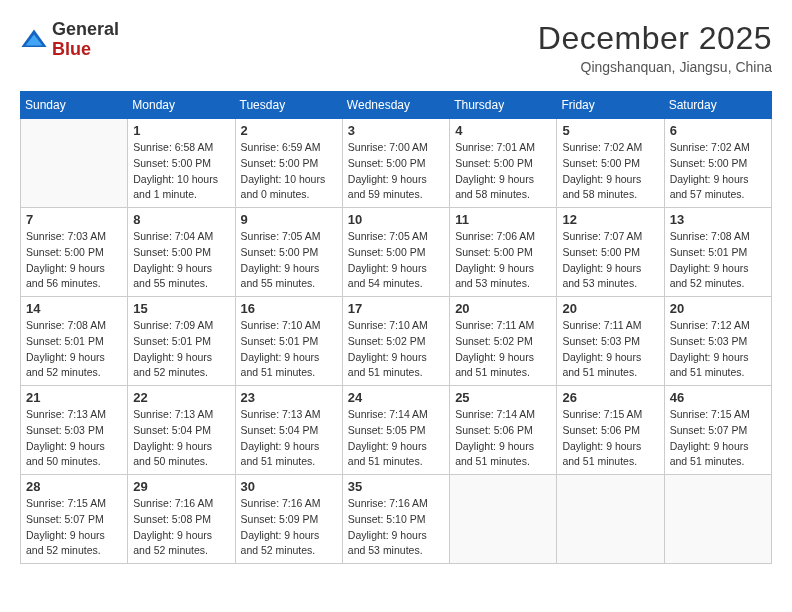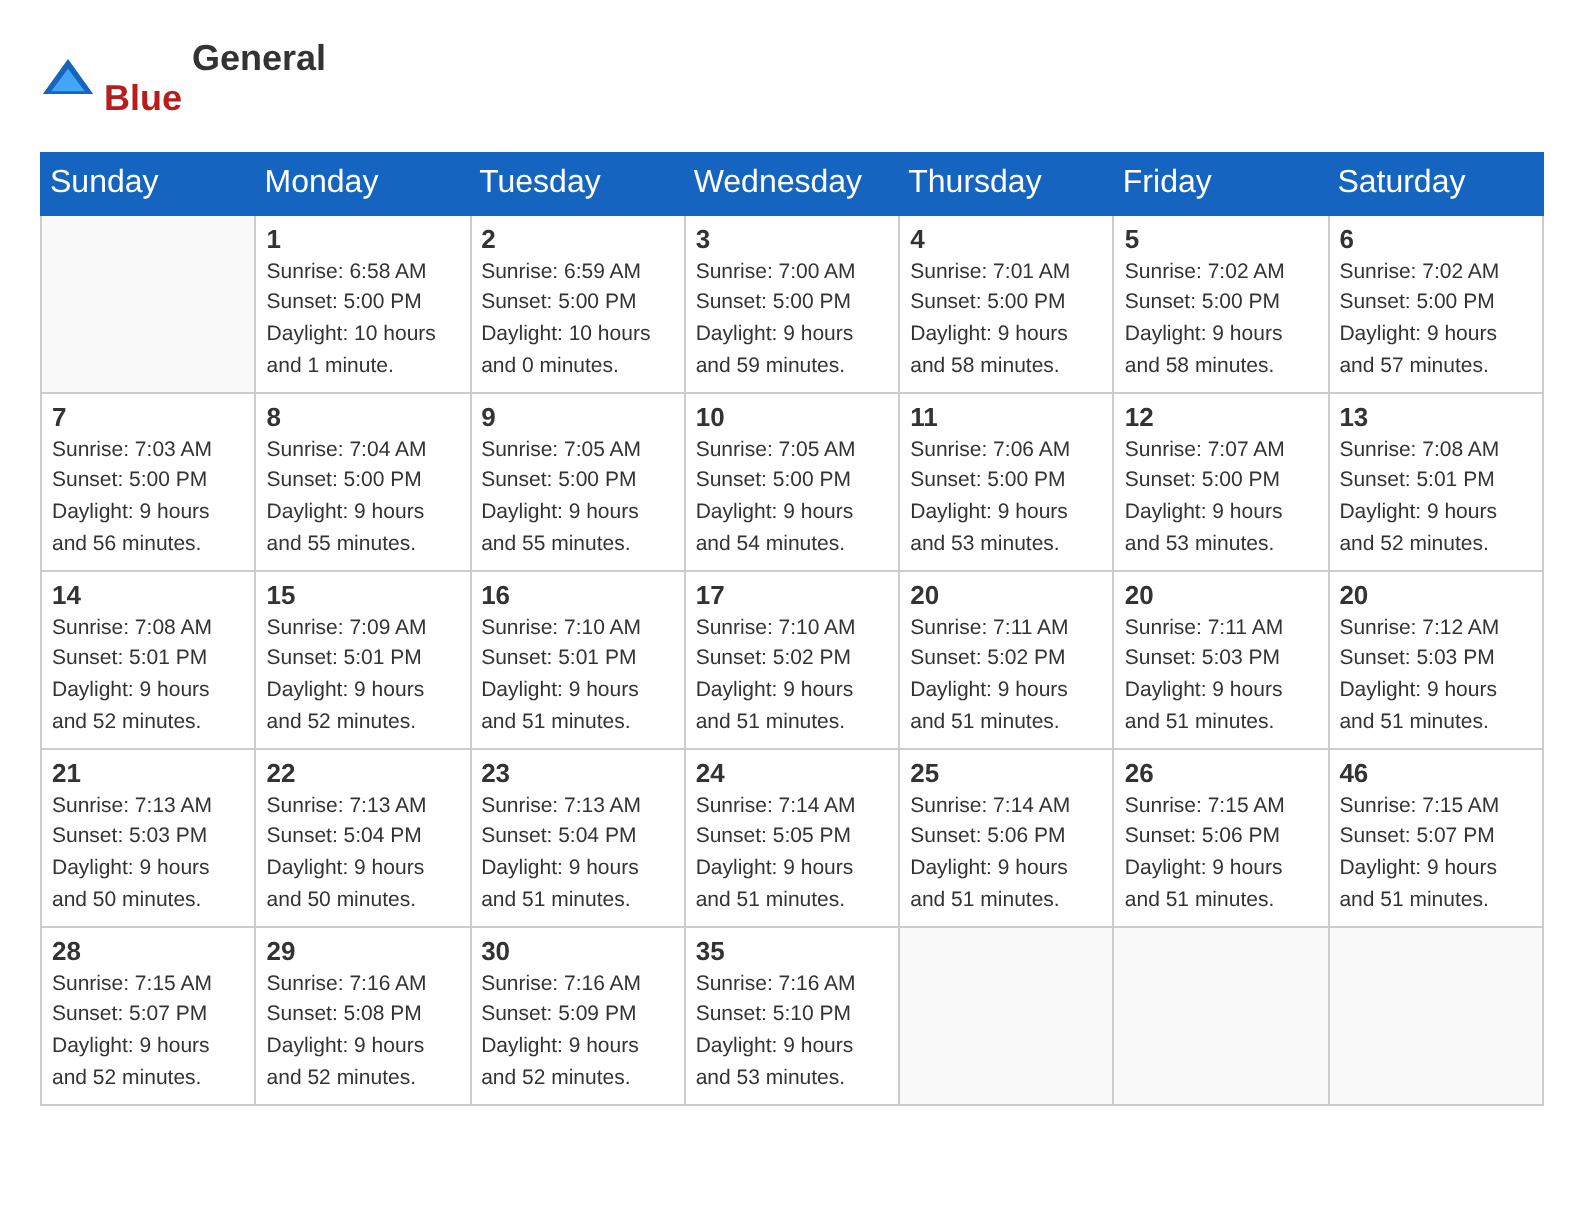--- a/index.html
+++ b/index.html
@@ -22,21 +22,20 @@
     }
     .logo-text {
       display: flex;
       flex-direction: column;
       line-height: 1.1;
     }
     .logo-general {
       font-size: 18px;
       font-weight: bold;
       color: #333;
-      margin-left: 44px;
     }
     .logo-blue {
       font-size: 18px;
       font-weight: bold;
       color: #b91c1c;
     }
     .logo-icon {
       width: 28px;
       height: 28px;
       margin-right: 4px;
@@ -58,21 +57,21 @@
     .calendar {
       width: 100%;
       border-collapse: collapse;
       font-size: 11px;
     }
     .calendar th {
       background: #1565c0;
       color: #fff;
       padding: 6px 4px;
       text-align: left;
-      font-size: 16px;
+      font-size: 12px;
       font-weight: normal;
       border: 1px solid #1565c0;
     }
     .calendar td {
       border: 1px solid #ccc;
       vertical-align: top;
       padding: 4px 5px;
       width: calc(100%/7);
       min-height: 80px;
       background: #fff;
@@ -99,20 +98,24 @@
   <div class="logo">
     <svg class="logo-icon" viewBox="0 0 40 40">
       <polygon points="20,5 38,30 2,30" fill="#1565c0"></polygon>
       <polygon points="20,12 32,28 8,28" fill="#42a5f5"></polygon>
     </svg>
     <div class="logo-text">
       <span class="logo-general">General</span>
       <span class="logo-blue">Blue</span>
     </div>
   </div>
+  <div class="title-block">
+    <div class="month-title">December 2025</div>
+    <div class="location">Qingshanquan, Jiangsu, China</div>
+  </div>
 </div>
 
 <table class="calendar">
   <thead>
     <tr>
     <th>Sunday</th>
         <th>Monday</th>
         <th>Tuesday</th>
         <th>Wednesday</th>
         <th>Thursday</th>

